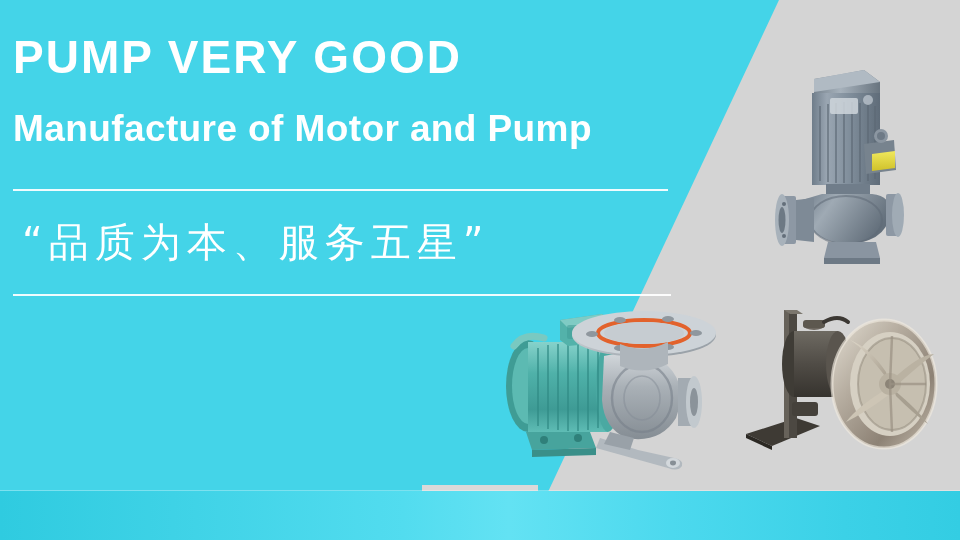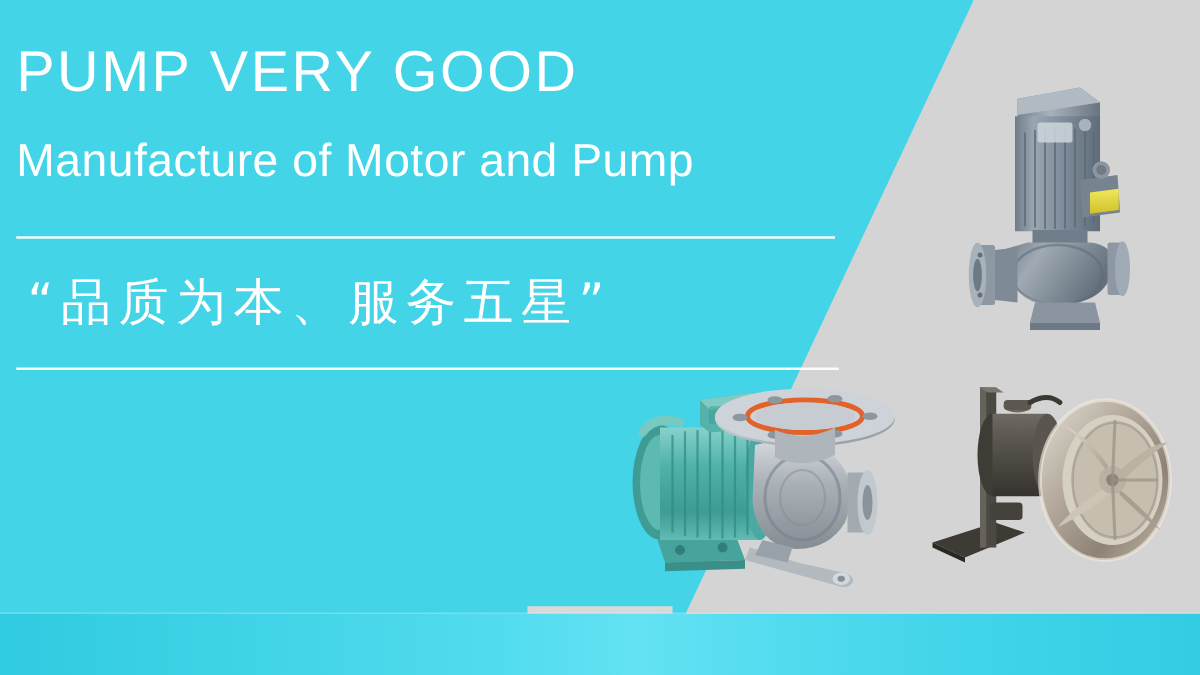--- a/index.html
+++ b/index.html
@@ -36,26 +36,26 @@
   }
   .gray-tab{
     position:absolute;left:422px;top:485px;width:116px;height:6px;
     background:#d9d9d9;
   }
 
   
   .headline{
     position:absolute;left:13px;top:28px;
     color:#ffffff;font-size:46px;line-height:58px;
-    font-weight:400;letter-spacing:2.0px;white-space:nowrap;
+    font-weight:700;letter-spacing:2.0px;white-space:nowrap;
   }
   .subheadline{
     position:absolute;left:13px;top:105px;
     color:#ffffff;font-size:37px;line-height:48px;
-    font-weight:400;letter-spacing:.4px;white-space:nowrap;
+    font-weight:700;letter-spacing:.4px;white-space:nowrap;
   }
   .rule{
     position:absolute;left:13px;height:0;
     border-top:2px solid rgba(255,255,255,.92);
   }
   .rule-top{top:189px;width:655px;}
   .rule-bottom{top:294px;width:658px;}
   .slogan{
     position:absolute;left:22px;top:202px;
     color:#ffffff;font-size:40px;line-height:80px;

